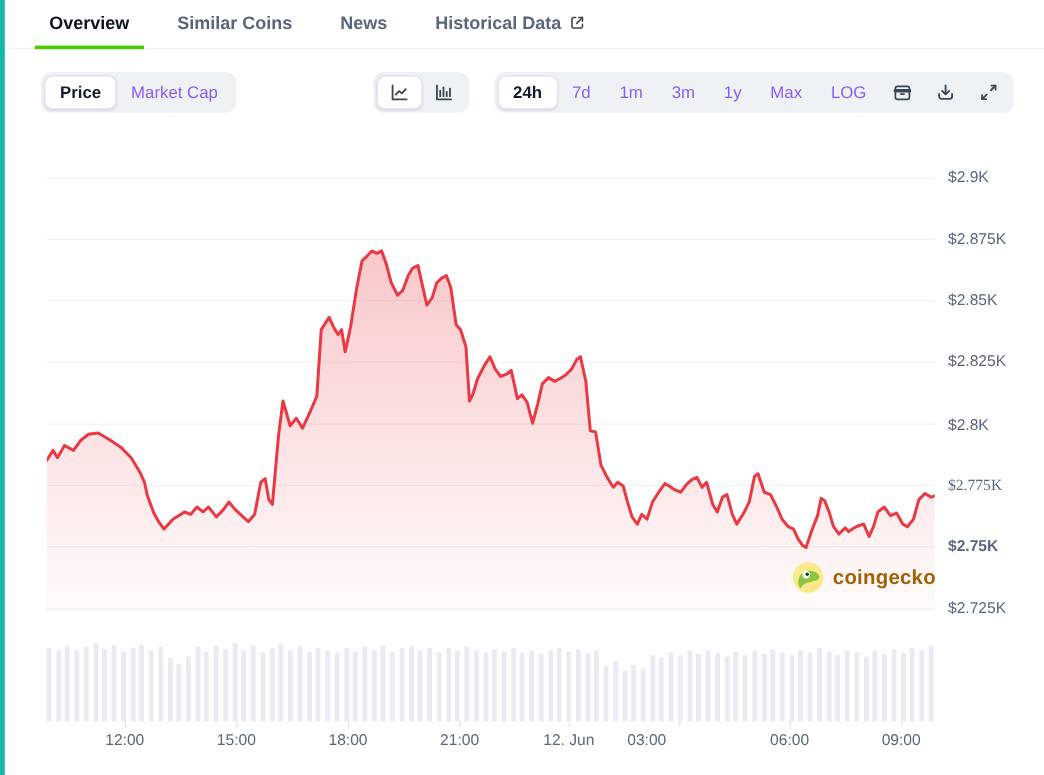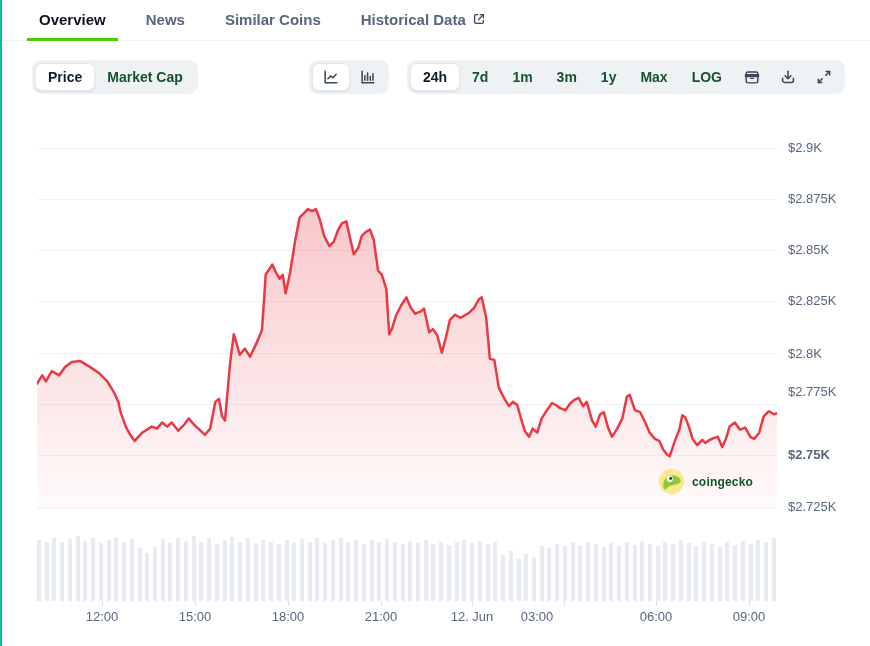--- a/index.html
+++ b/index.html
@@ -1,72 +1,72 @@
 <!DOCTYPE html>
 <html><head>
 <meta charset="utf-8">
 <style>
   * { box-sizing: border-box; margin: 0; padding: 0; }
   body { background: #fff; font-family: "Liberation Sans", sans-serif; }
   .page { position: relative; width: 870px; height: 646px; background: #fff;
-          border-left: 2px solid #14b8a6; overflow: hidden; }
+          border-left: 4px solid #14b8a6; overflow: hidden; }
 
   
   .tabbar { position: absolute; top: 0; left: 0; right: 0; height: 41px;
             border-bottom: 1px solid #eff2f5; display: flex; align-items: stretch;
             padding-left: 25px; gap: 16px; }
   .tab { display: flex; align-items: center; gap: 6px; padding: 0 12px;
          font-size: 15px; font-weight: 600; color: #58667e; cursor: pointer;
          border-bottom: 3px solid transparent; margin-bottom: -1px; background: none; border-top: none; border-left: none; border-right: none; }
   .tab.active { color: #0d1320; font-weight: 700; border-bottom-color: #4bcc00; }
   .tab svg { display: block; }
 
   
   .seg { position: absolute; top: 60px; height: 34px; background: #eff2f5;
          border-radius: 9px; display: flex; align-items: center; padding: 0 3px; gap: 0; }
   .seg-btn { height: 28px; border: none; background: transparent; border-radius: 7px;
-             font-family: "Liberation Sans", sans-serif; font-size: 14px; font-weight: 700;
-             color: #14532d; padding: 0 12px; display: flex; align-items: center;
+             font-family: "Liberation Sans", sans-serif; font-size: 14px; font-weight: 400;
+             color: #8b5cf6; padding: 0 12px; display: flex; align-items: center;
              justify-content: center; cursor: pointer; white-space: nowrap; }
   .seg-btn.pill { background: #fff; border: 1px solid #e3e8ef;
                   box-shadow: 0 1px 2px rgba(20,30,50,.10); font-weight: 700; color: #101c2c; }
   .seg-btn.icon-btn { padding: 0 9px; }
   .seg-btn svg { display: block; }
 
   
   .gridline { position: absolute; left: 35px; width: 740px; height: 1px;
               background: #f0f2f6; }
   .ylabel { position: absolute; left: 786px; font-size: 13px; color: #58667e; }
   #price-svg { position: absolute; left: 35px; top: 110px; }
   .watermark { position: absolute; left: 656px; top: 468px; display: flex;
                align-items: center; gap: 7px; }
-  .watermark-label { font-size: 12px; font-weight: 700; color: #14532d; letter-spacing: .2px; }
+  .watermark-label { font-size: 17px; font-weight: 700; color: #a16207; letter-spacing: .2px; }
 
   
   .volume-row { position: absolute; left: 35px; top: 535px; width: 740px; height: 66px;
                 display: flex; justify-content: space-between; align-items: flex-end; }
   .vbar { width: 4px; background: #e8ebf1; }
   .tick { position: absolute; top: 601px; width: 1px; height: 5px; background: #dde2ea; }
   .xlabel { position: absolute; top: 609px; width: 74px; text-align: center;
             font-size: 13px; color: #58667e; }
 </style>
 </head>
 <body>
 
 <div class="page">
 
   <nav class="tabbar" id="tabbar">
       <button class="tab active">
         <span>Overview</span>
       </button>
       <button class="tab">
+        <span>Similar Coins</span>
+      </button>
+      <button class="tab">
         <span>News</span>
-      </button>
-      <button class="tab">
-        <span>Similar Coins</span>
       </button>
       <button class="tab">
         <span>Historical Data</span>
         <span style="display: flex;">
           <svg width="14" height="14" viewBox="0 0 16 16" fill="none" stroke="#3b4656" stroke-width="1.5" stroke-linecap="round" stroke-linejoin="round">
             <path d="M6.5 3H4.5A1.5 1.5 0 0 0 3 4.5v7A1.5 1.5 0 0 0 4.5 13h7a1.5 1.5 0 0 0 1.5-1.5V9.5"></path>
             <path d="M9.5 3H13v3.5"></path>
             <path d="M13 3 7.5 8.5"></path>
           </svg>
         </span>
@@ -132,21 +132,21 @@
       <div class="ylabel" style="top: 139.5px;">$2.9K</div>
       <div class="gridline" style="top: 198.8px;"></div>
       <div class="ylabel" style="top: 190.8px;">$2.875K</div>
       <div class="gridline" style="top: 250.1px;"></div>
       <div class="ylabel" style="top: 242.1px;">$2.85K</div>
       <div class="gridline" style="top: 301.4px;"></div>
       <div class="ylabel" style="top: 293.4px;">$2.825K</div>
       <div class="gridline" style="top: 352.7px;"></div>
       <div class="ylabel" style="top: 346px;">$2.8K</div>
       <div class="gridline" style="top: 404px;"></div>
-      <div class="ylabel" style="top: 384px;">$2.775K</div>
+      <div class="ylabel" style="top: 396px; font-family: Liberation Serif, serif;">$2.775K</div>
       <div class="gridline" style="top: 455.3px;"></div>
       <div class="ylabel" style="top: 447.3px; font-weight: bold;">$2.75K</div>
       <div class="gridline" style="top: 506.6px;"></div>
       <div class="ylabel" style="top: 498.6px;">$2.725K</div>
     </div>
 
   <svg id="price-svg" width="740" height="400">
     <defs>
       <linearGradient id="fillGrad" x1="0" y1="0" x2="0" y2="1">
         <stop offset="0%" stop-color="#ea3943" stop-opacity="0.28"></stop>

